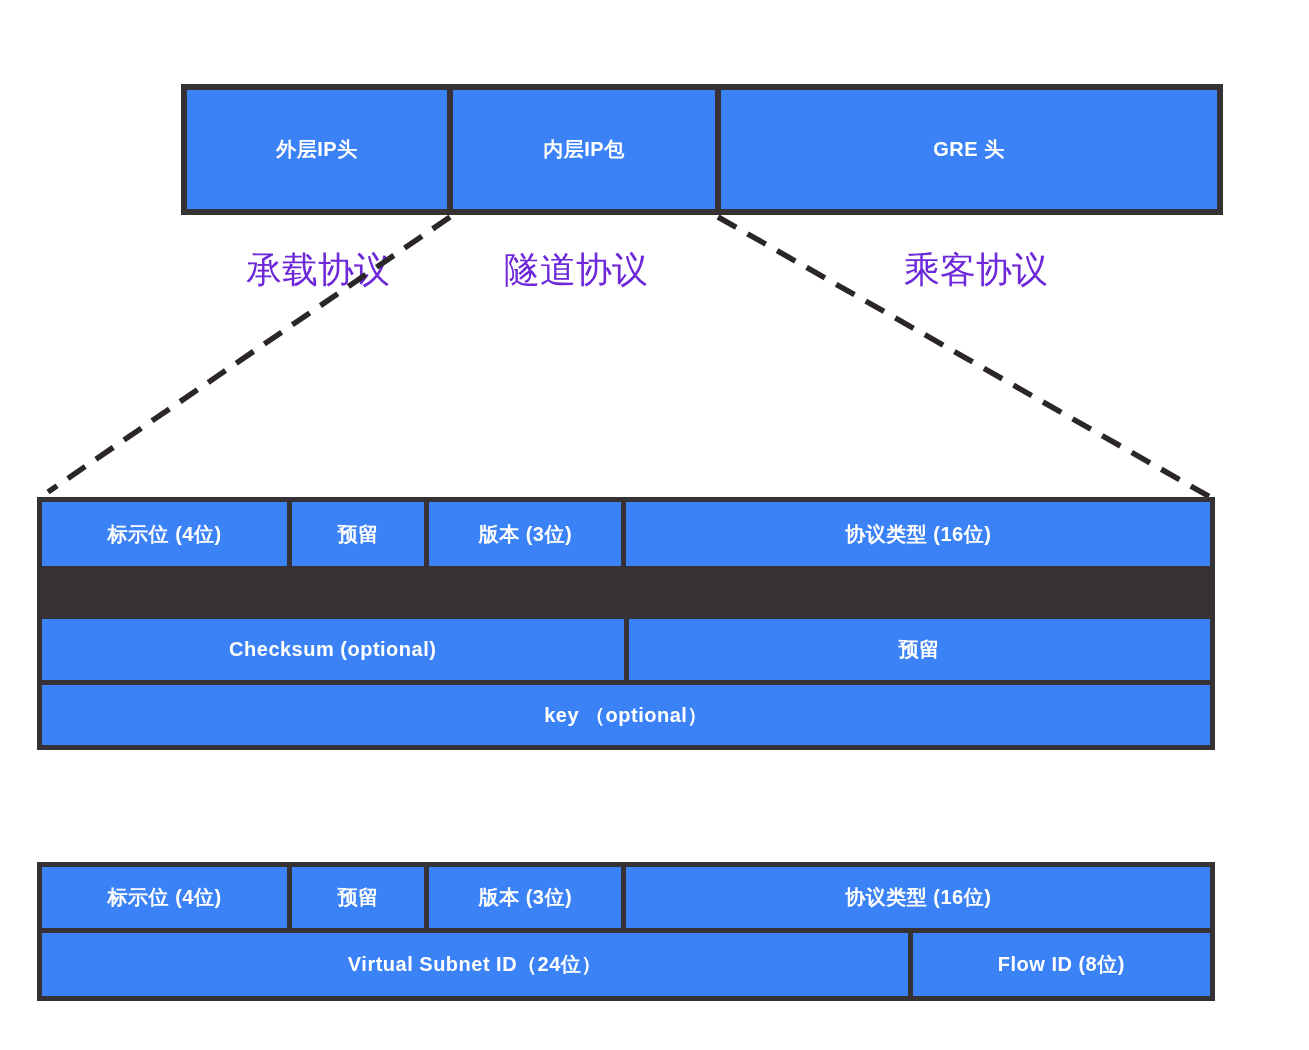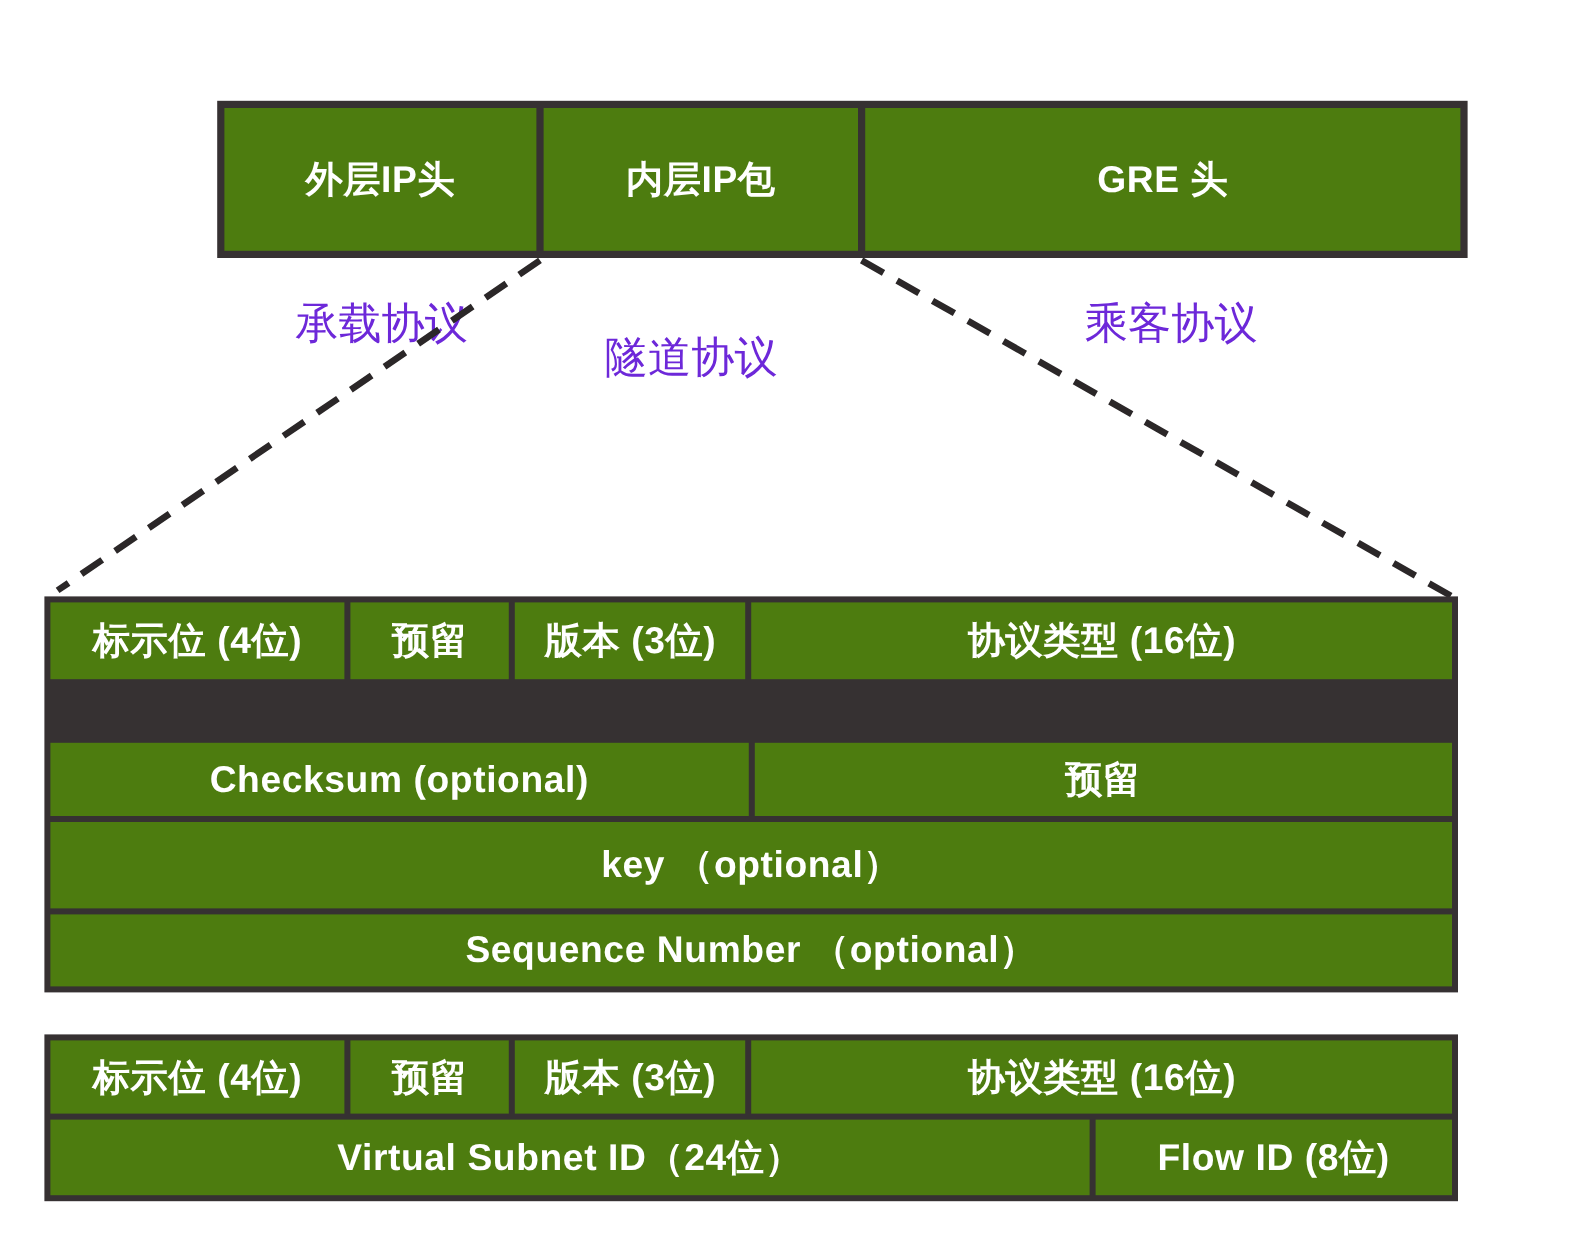--- a/index.html
+++ b/index.html
@@ -16,26 +16,26 @@
 
   
   .grid-box {
     position: absolute;
     background: #363132;
     display: flex;
     flex-direction: column;
   }
   .trow { display: grid; }
   .cell {
-    background: #4d7c0f;
+    background: #3b82f6;
     color: #ffffff;
     display: flex;
     align-items: center;
     justify-content: center;
-    font-size: 31px;
+    font-size: 20px;
     font-weight: 600;
     letter-spacing: 0.5px;
     white-space: nowrap;
   }
 
   
   .packet-row {
     left: 181px; top: 84px;
     width: 1042px; height: 131px;
     padding: 6px; gap: 6px;
@@ -47,42 +47,42 @@
     position: absolute;
     top: 246px;
     width: 240px;
     text-align: center;
     font-size: 36px;
     font-weight: 500;
     color: #6d28d9;
     white-space: nowrap;
   }
   .proto-carrier   { left: 198px; }
-  .proto-tunnel    { left: 456px; margin-top: 28px; }
+  .proto-tunnel    { left: 456px; }
   .proto-passenger { left: 856px; }
 
   
   .connectors {
     position: absolute;
     left: 0; top: 0;
     width: 1309px; height: 1050px;
     pointer-events: none;
   }
 
   
   .gre-table {
     left: 37px; top: 497px;
     width: 1178px;
     padding: 5px; gap: 5px;
   }
   .gre-table .trow { gap: 5px; }
   .r-fields  { grid-template-columns: 245fr 132fr 192fr 583fr; }
   .gre-r1 { height: 64px; }
   .gre-r2 { grid-template-columns: 1fr 1fr; height: 61px; margin-top: 48px; }
-  .gre-r3 { grid-template-columns: 1fr; height: 72px; }
+  .gre-r3 { grid-template-columns: 1fr; height: 60px; }
   .gre-r4 { grid-template-columns: 1fr; height: 60px; }
 
   
   .nvgre-table {
     left: 37px; top: 862px;
     width: 1178px;
     padding: 5px; gap: 5px;
   }
   .nvgre-table .trow { gap: 5px; }
   .nv-r1 { height: 61px; }
@@ -117,23 +117,20 @@
       <div class="cell">版本 (3位)</div>
       <div class="cell">协议类型 (16位)</div>
     </div>
     <div class="trow gre-r2">
       <div class="cell">Checksum (optional)</div>
       <div class="cell">预留</div>
     </div>
     <div class="trow gre-r3">
       <div class="cell">key （optional）</div>
     </div>
-    <div class="trow gre-r4">
-      <div class="cell">Sequence Number （optional）</div>
-    </div>
   </div>
 
   <div class="grid-box nvgre-table">
     <div class="trow r-fields nv-r1">
       <div class="cell">标示位 (4位)</div>
       <div class="cell">预留</div>
       <div class="cell">版本 (3位)</div>
       <div class="cell">协议类型 (16位)</div>
     </div>
     <div class="trow nv-r2">

